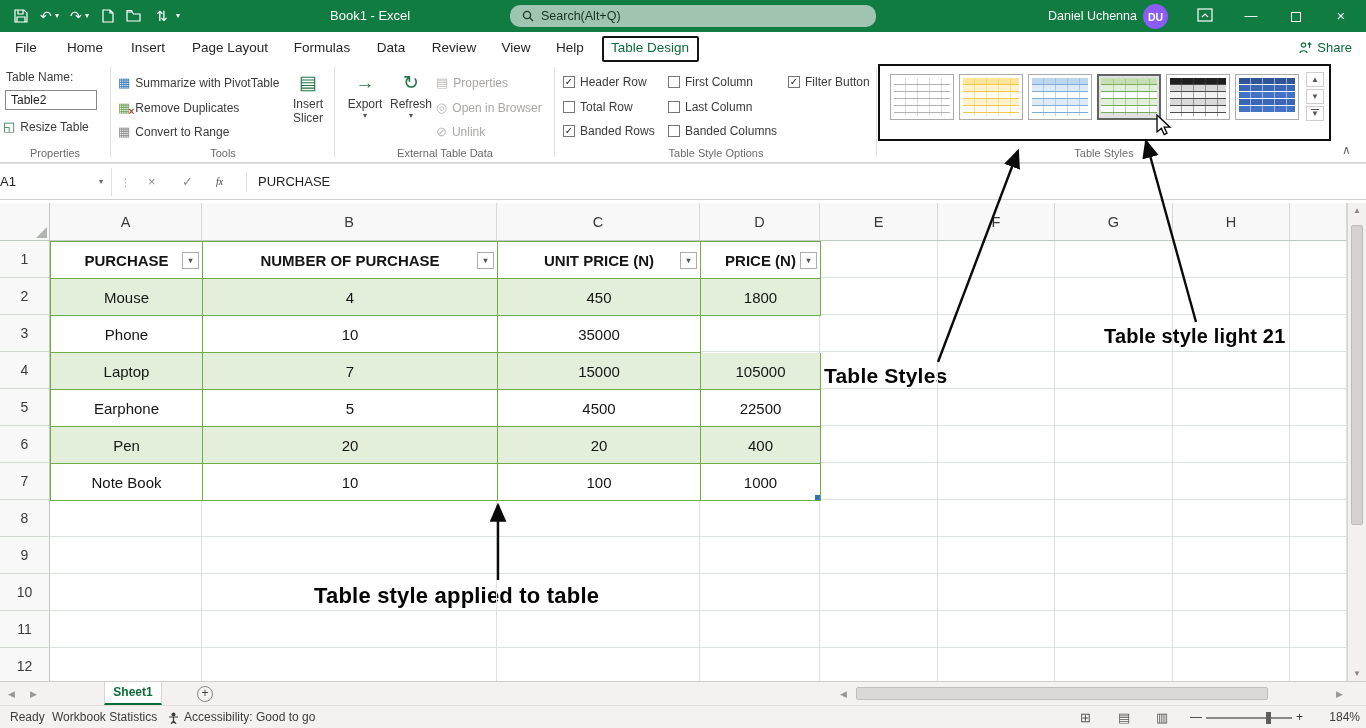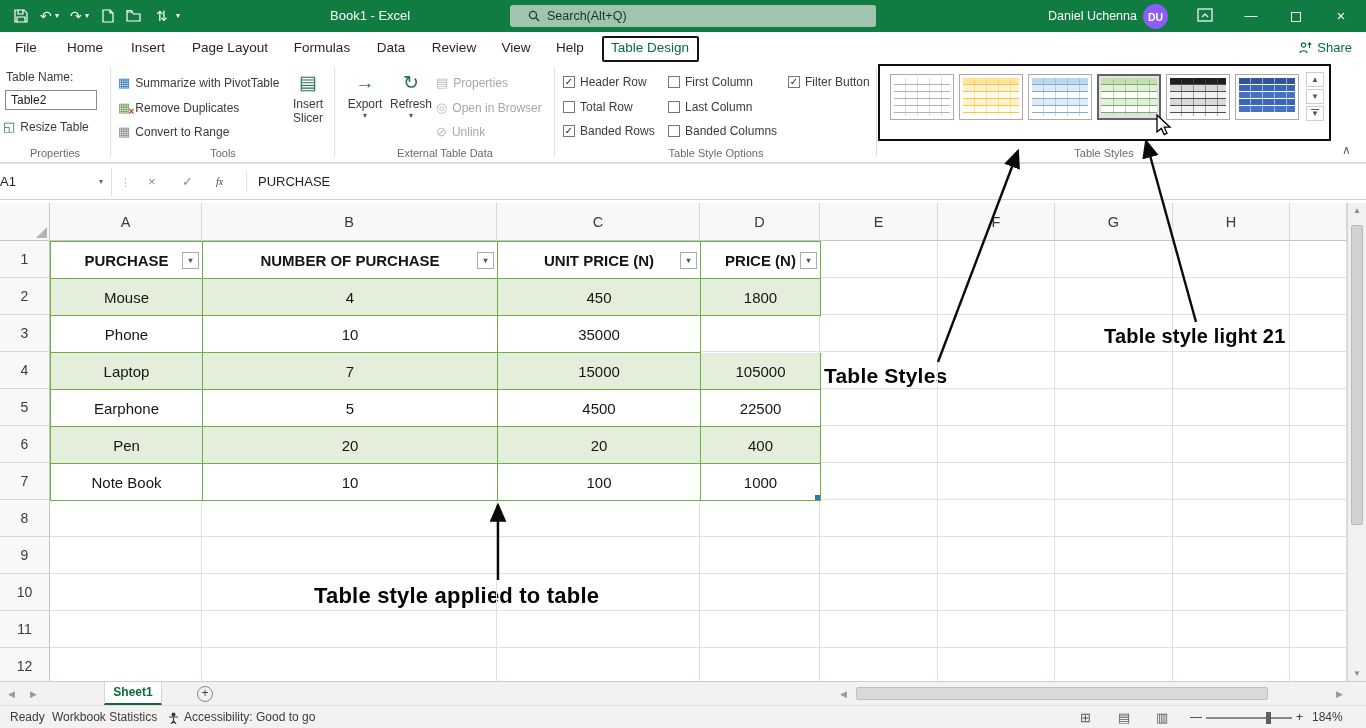--- a/index.html
+++ b/index.html
@@ -4,21 +4,21 @@
 <style>
 *{box-sizing:border-box}
 html,body{margin:0;padding:0}
 body{width:1366px;height:728px;position:relative;overflow:hidden;background:#fff;font-family:"Liberation Sans",sans-serif}
 
 
 #titlebar{position:absolute;left:0;top:0;width:1366px;height:32px;background:#107C41}
 .tglyph{position:absolute;top:0;height:32px;line-height:32px;color:#fff;font-size:14px}
 .ticon{position:absolute;top:9px}
 #apptitle{position:absolute;left:330px;top:0;height:32px;line-height:32px;color:#fff;font-size:13px}
-#searchbox{position:absolute;left:510px;top:5px;width:366px;height:22px;background:#9FC5B0;border-radius:3px;display:flex;align-items:center;gap:7px;padding-left:18px;color:#16341F;font-size:12.5px}
+#searchbox{position:absolute;left:510px;top:5px;width:366px;height:22px;background:#9FC5B0;border-radius:10px;display:flex;align-items:center;gap:7px;padding-left:12px;color:#16341F;font-size:12.5px}
 #username{position:absolute;left:1048px;top:0;height:32px;line-height:32px;color:#fff;font-size:12.5px}
 #avatar{position:absolute;left:1143px;top:4px;width:25px;height:25px;border-radius:50%;background:#8b5cf6;color:#fff;font-size:10.5px;font-weight:bold;display:flex;align-items:center;justify-content:center}
 .winbtn{position:absolute;top:0;width:34px;height:32px;line-height:32px;text-align:center;color:#fff;font-size:13px}
 .maxbox{display:inline-block;width:10px;height:10px;border:1.5px solid #fff;vertical-align:middle}
 
 
 #tabrow{position:absolute;left:0;top:32px;width:1366px;height:31px;background:#fff}
 #tabstrip{position:absolute;inset:0}
 .tab{position:absolute;top:0;height:31px;line-height:31px;transform:translateX(-50%);font-size:13.5px;color:#262626;white-space:nowrap;padding:0 2px}
 .tab.active{color:#0B6B3A}
@@ -80,21 +80,21 @@
 #tabbar{position:absolute;left:0;top:681px;width:1366px;height:24px;background:#F3F2F1;border-top:1px solid #CFCDCB}
 .tbglyph{position:absolute;top:0;height:24px;line-height:24px;font-size:9px;color:#9A9896}
 #sheettab{position:absolute;left:104px;top:0;width:58px;height:23px;background:#fff;border-left:1px solid #D8D6D4;border-right:1px solid #D8D6D4;border-bottom:2px solid #0B6B3A;color:#0B6B3A;font-weight:bold;font-size:12px;text-align:center;line-height:21px}
 #addsheet{position:absolute;left:197px;top:4px;width:16px;height:16px;border:1px solid #8A8886;border-radius:50%;font-size:12px;line-height:13px;text-align:center;color:#444}
 #hthumb{position:absolute;left:856px;top:5px;width:412px;height:13px;background:#DBD9D7;border:1px solid #C2C0BE;border-radius:2px}
 #statusbar{position:absolute;left:0;top:705px;width:1366px;height:23px;background:#F3F2F1;border-top:1px solid #E1DFDD;font-size:12px;color:#3b3b3b}
 .sbitem{position:absolute;top:0;height:23px;line-height:23px}
 .sbicon{position:absolute;top:0;height:23px;line-height:23px;font-size:13px;color:#555}
 #zoomtrack{position:absolute;left:1206px;top:11px;width:86px;height:2px;background:#8A8886}
 #zoomthumb{position:absolute;left:1266px;top:6px;width:5px;height:12px;background:#605E5C}
-#zoomval{position:absolute;left:1312px;top:0;width:48px;text-align:left;height:23px;line-height:23px}
+#zoomval{position:absolute;left:1312px;top:0;width:48px;text-align:right;height:23px;line-height:23px}
 
 
 .ann{position:absolute;font-weight:bold;color:#050505;letter-spacing:.2px;white-space:nowrap}
 #arrowsvg{position:absolute;left:0;top:0;width:1366px;height:728px;pointer-events:none;z-index:60}
 #cursor{position:absolute;left:1155px;top:114px;z-index:70}
 </style>
 </head>
 <body>
 
 <div id="titlebar">

